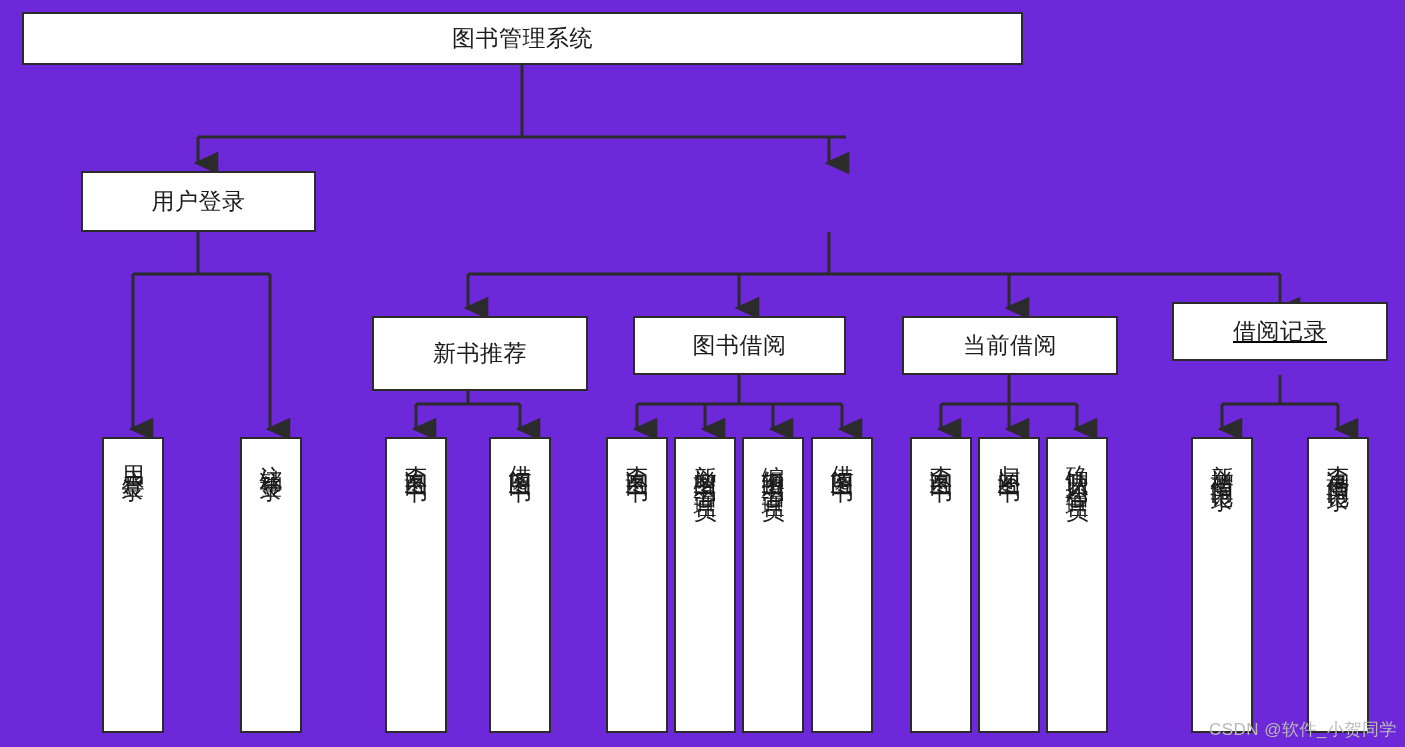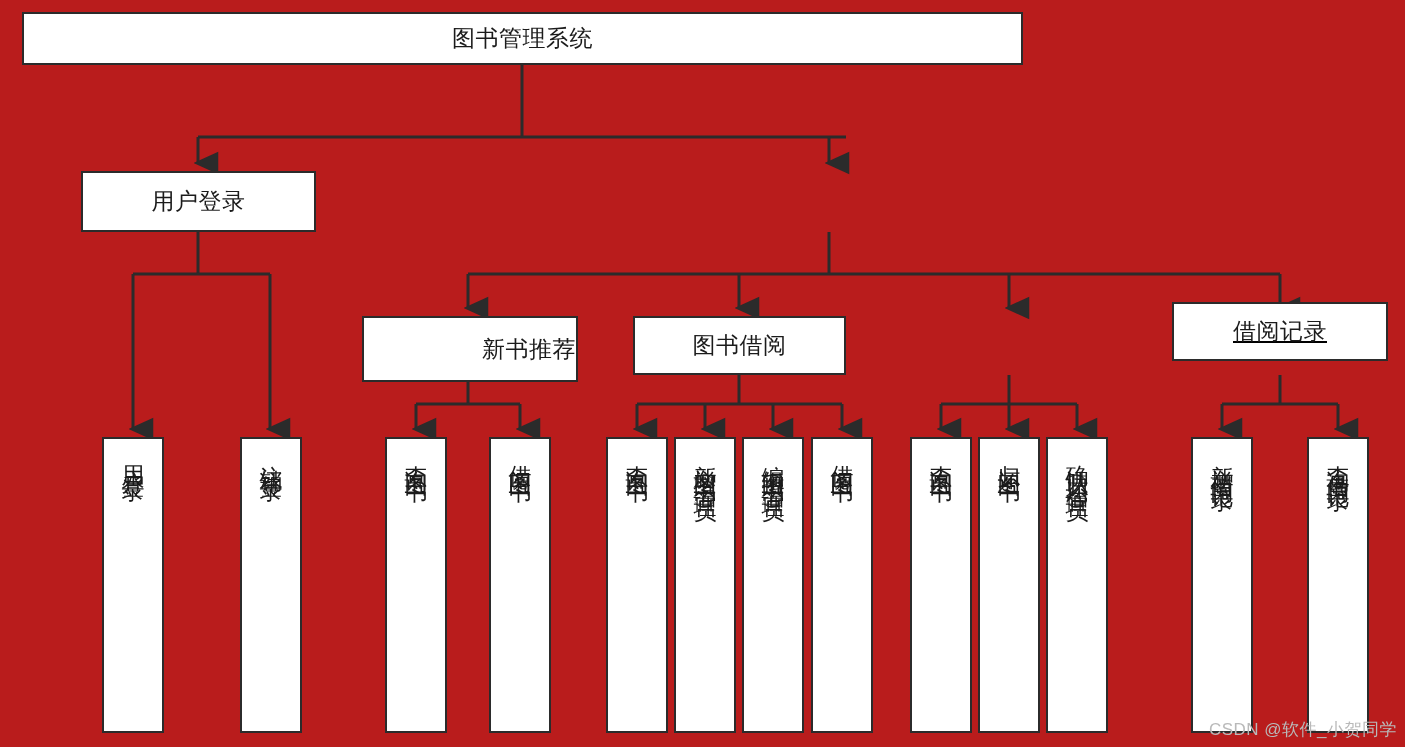--- a/index.html
+++ b/index.html
@@ -4,21 +4,21 @@
 <style>
   html, body {
     margin: 0;
     padding: 0;
     background: #ffffff;
   }
   #canvas {
     position: relative;
     width: 1405px;
     height: 747px;
-    background: #b91c1c;
+    background: #6d28d9;
     overflow: hidden;
     font-family: "Liberation Sans", "DejaVu Sans", sans-serif;
   }
   svg#wires {
     position: absolute;
     left: 0;
     top: 0;
     width: 1405px;
     height: 747px;
     pointer-events: none;
@@ -127,28 +127,31 @@
 
   <div class="node root horiz" style="left:22px; top:12px; width:1001px; height:53px;">
     <span class="label">图书管理系统</span>
   </div>
 
   <div class="node horiz" style="left:81px; top:171px; width:235px; height:61px;">
     <span class="label">用户登录</span>
   </div>
 
 
-  <div class="node horiz" style="left:362px; top:316px; width:216px; height:66px;justify-content:flex-end;">
+  <div class="node horiz" style="left:372px; top:316px; width:216px; height:75px;">
     <span class="label">新书推荐</span>
   </div>
 
   <div class="node horiz" style="left:633px; top:316px; width:213px; height:59px;">
     <span class="label">图书借阅</span>
   </div>
 
+  <div class="node horiz" style="left:902px; top:316px; width:216px; height:59px;">
+    <span class="label">当前借阅</span>
+  </div>
 
   <div class="node horiz" style="left:1172px; top:302px; width:216px; height:59px;text-decoration:underline;">
     <span class="label">借阅记录</span>
   </div>
 
   <div class="node leaf" style="left:102px; top:437px; width:62px; height:296px;">
     <span class="label">用户登录</span>
   </div>
 
   <div class="node leaf" style="left:240px; top:437px; width:62px; height:296px;">

